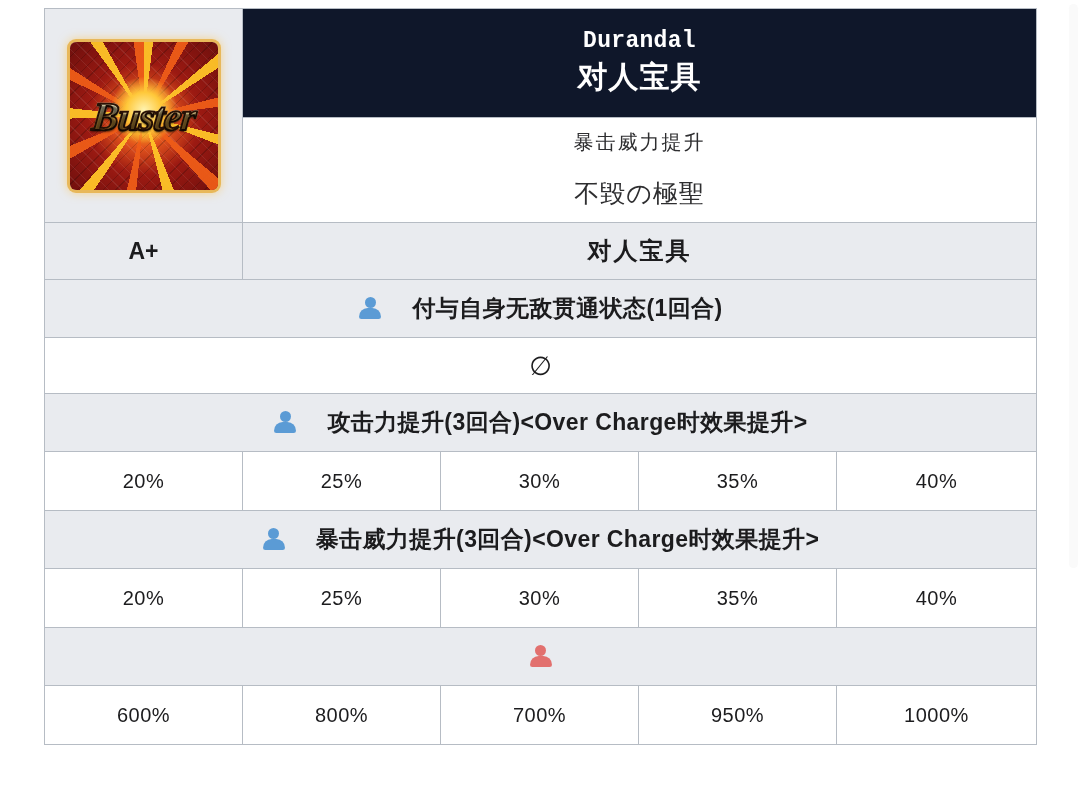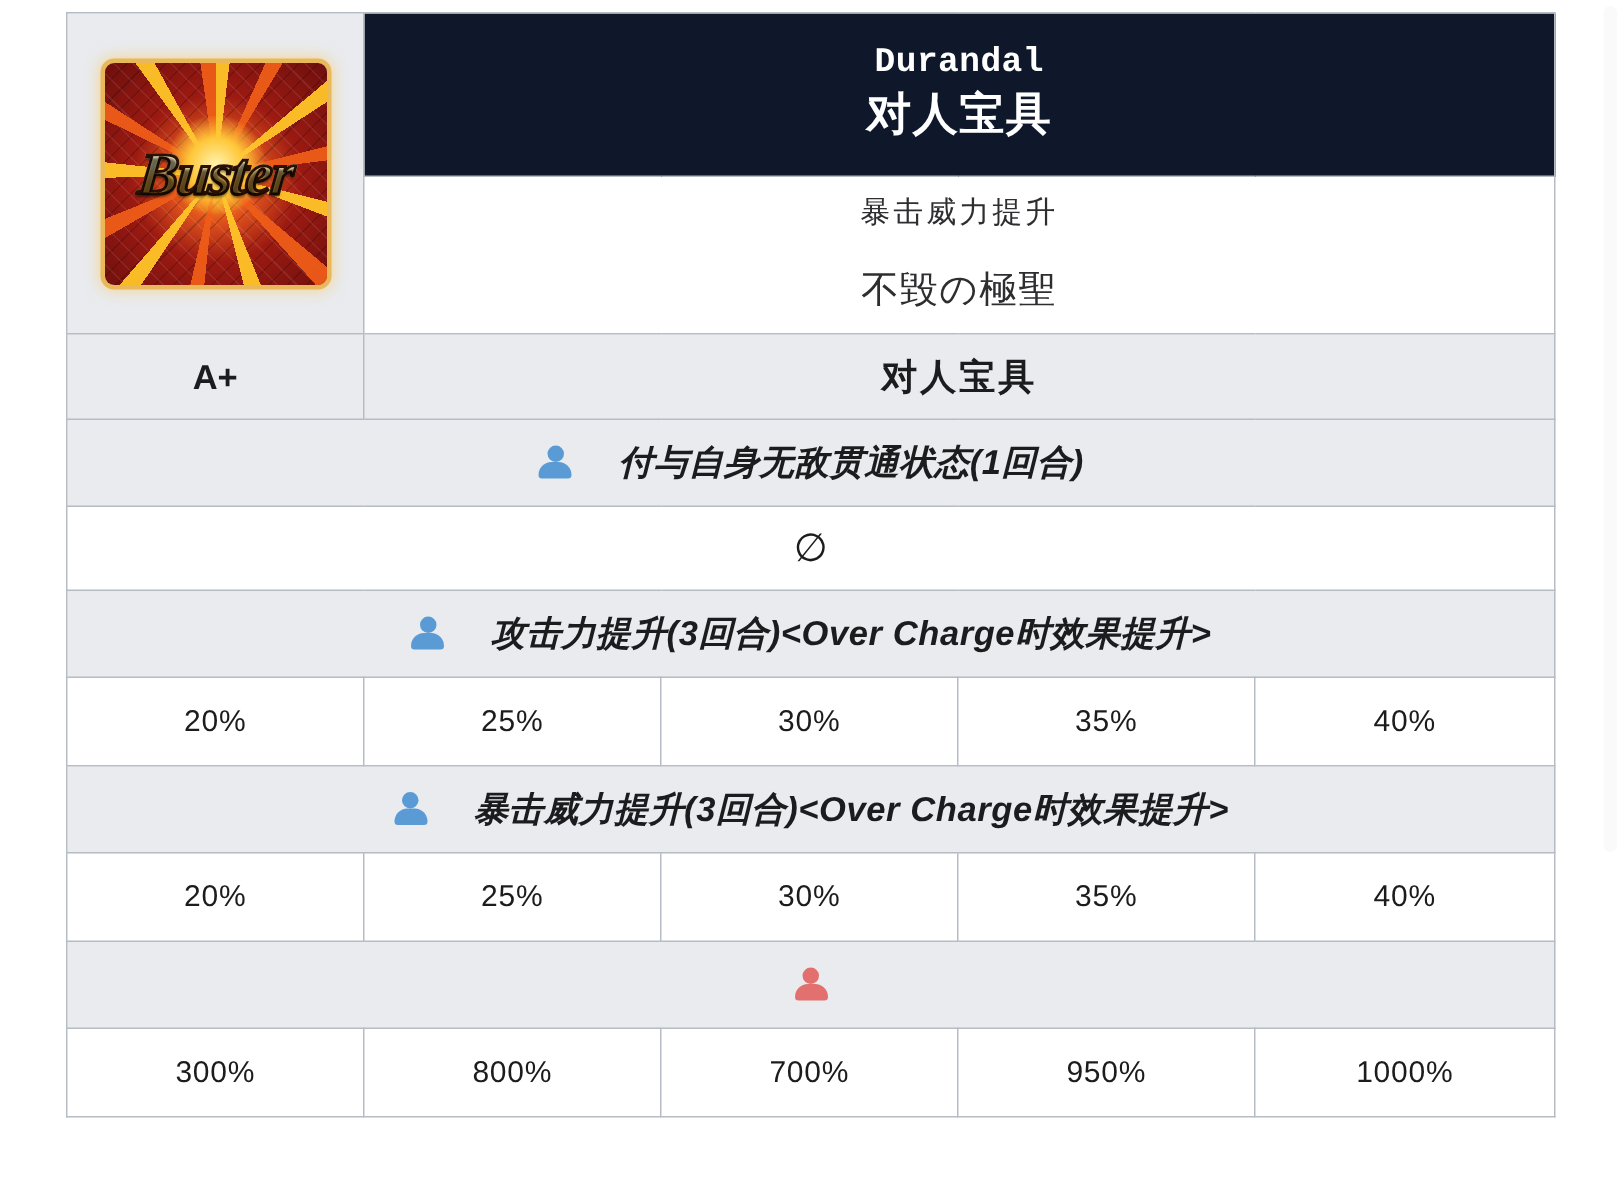--- a/index.html
+++ b/index.html
@@ -201,21 +201,20 @@
     font-size: 23px;
     font-weight: bold;
     letter-spacing: .4px;
     white-space: nowrap;
   }
   .effect-inner {
     display: flex;
     align-items: center;
     justify-content: center;
     gap: 30px;
-    font-style: italic;
   }
   .person-icon {
     flex: 0 0 auto;
     width: 24px;
     height: 26px;
     position: relative;
     display: inline-block;
   }
   .person-icon .head {
     position: absolute;
@@ -358,21 +357,21 @@
           <div class="effect-inner">
             <span class="person-icon icon-enemy">
               <span class="head"></span>
                 <span class="body"></span>
             </span>
           </div>
         </td>
       </tr>
 
       <tr>
-        <td class="value-cell">300%</td>
+        <td class="value-cell">600%</td>
         <td class="value-cell">800%</td>
         <td class="value-cell">700%</td>
         <td class="value-cell">950%</td>
         <td class="value-cell">1000%</td>
       </tr>
 
     </tbody>
   </table>
 </div>
 

